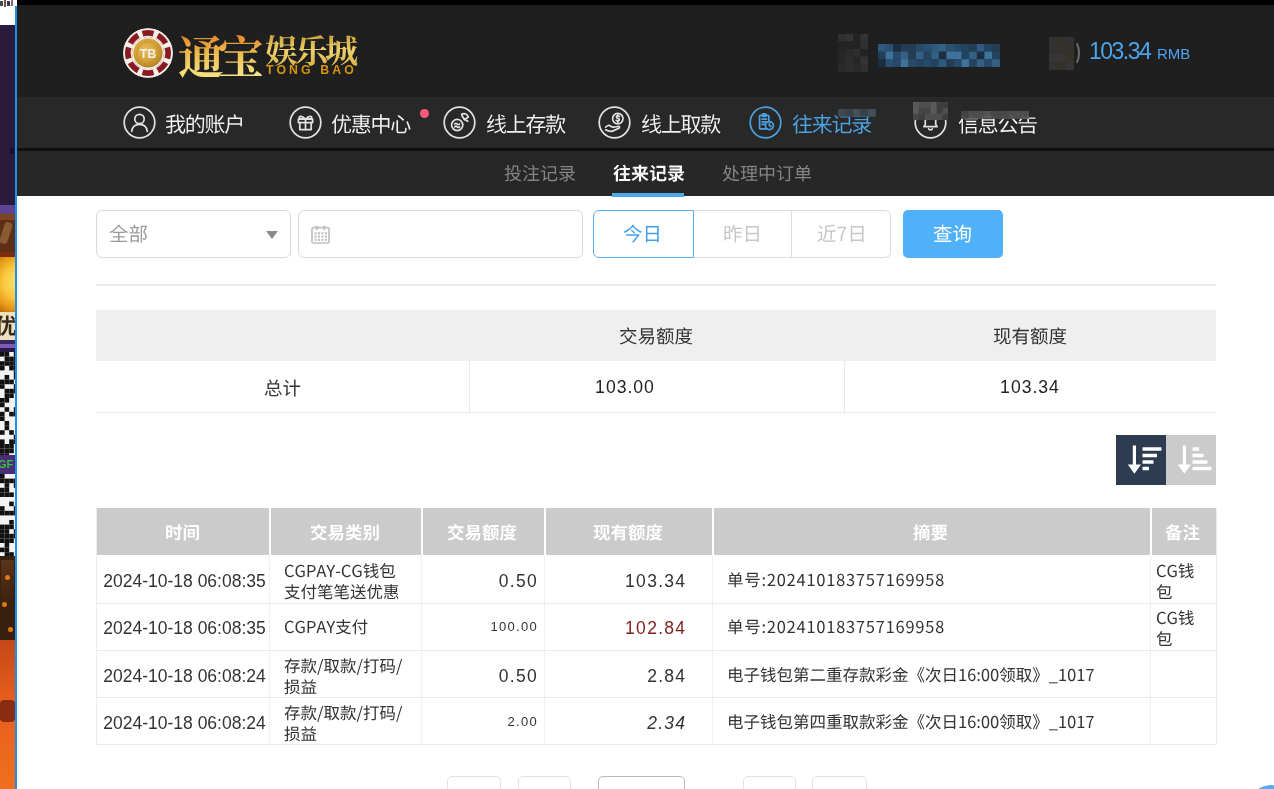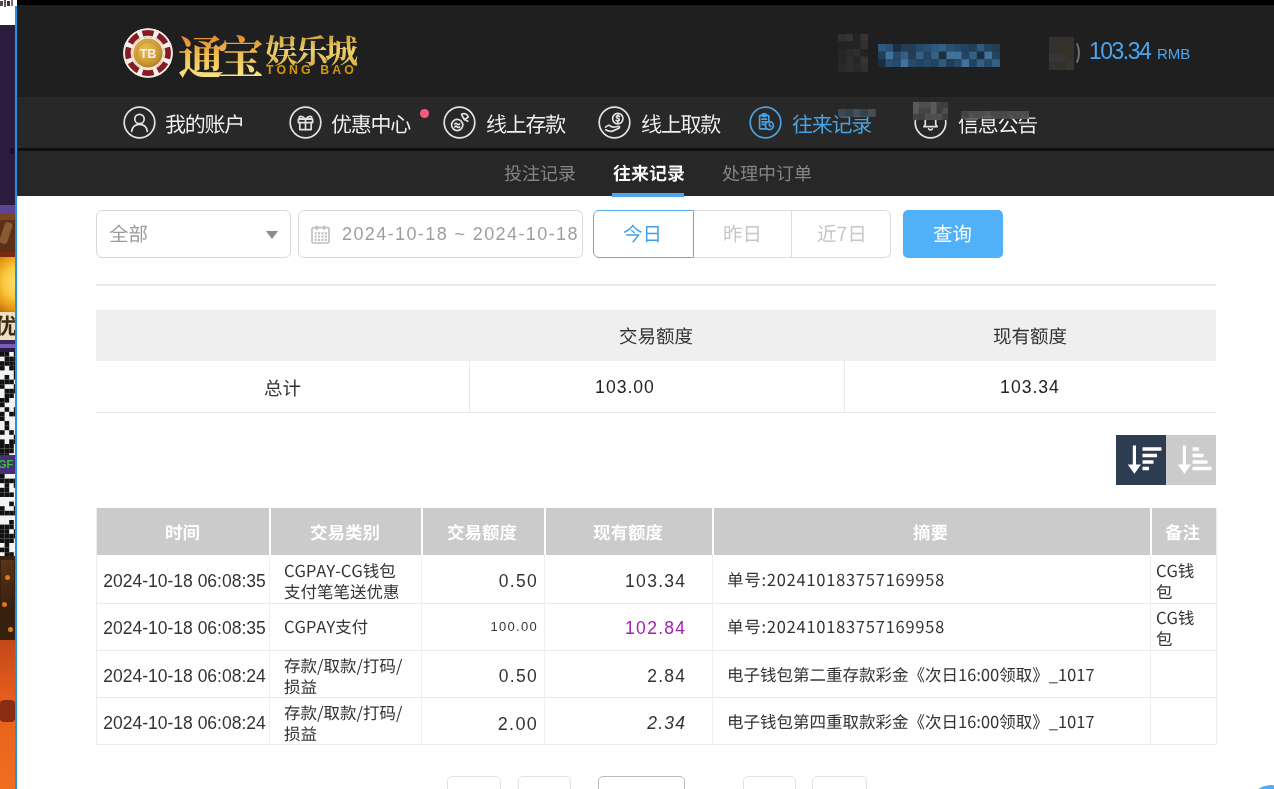--- a/index.html
+++ b/index.html
@@ -463,21 +463,20 @@
         <rect x="3.6" y="10.5" width="2.1" height="2.1"></rect>
         <rect x="7" y="10.5" width="2.1" height="2.1"></rect>
         <rect x="10.4" y="10.5" width="2.1" height="2.1"></rect>
         <rect x="13.8" y="10.5" width="2.1" height="2.1"></rect>
         <rect x="3.6" y="13.8" width="2.1" height="2.1"></rect>
         <rect x="7" y="13.8" width="2.1" height="2.1"></rect>
         <rect x="10.4" y="13.8" width="2.1" height="2.1"></rect>
         <rect x="13.8" y="13.8" width="2.1" height="2.1"></rect>
       </g>
     </svg>
-    <div style="position:absolute;top:224.8px;font-family:'Liberation Sans',sans-serif;font-size:18px;color:#9e9e9e;font-weight:400;line-height:1;white-space:nowrap;letter-spacing:1.4px;left:342px;">2024-10-18 ~ 2024-10-18</div>
     <div style="position:absolute;left:592.5px;top:210px;width:101px;height:48px;border:1.5px solid #5aacee;border-radius:6px 0 0 6px;"></div>
     <div style="position:absolute;left:693.5px;top:210px;width:98.5px;height:48px;border:1px solid #dcdcdc;border-left:none;"></div>
     <div style="position:absolute;left:792px;top:210px;width:99px;height:48px;border:1px solid #dcdcdc;border-left:none;border-radius:0 6px 6px 0;"></div>
     <svg width="41" height="25" style="position:absolute;left:622px;top:222px;overflow:visible;">
       <g fill="#42a0e8" transform="translate(1,19) scale(0.019500)">
         <use href="#g39" x="0"></use>
         <use href="#g40" x="1000"></use>
       </g>
     </svg>
     <svg width="41" height="25" style="position:absolute;left:722px;top:222px;overflow:visible;">
@@ -679,21 +678,21 @@
         <use href="#g68" x="0"></use>
         <use href="#g69" x="638"></use>
         <use href="#g70" x="1327"></use>
         <use href="#g71" x="1960"></use>
         <use href="#g72" x="2568"></use>
         <use href="#g76" x="3099"></use>
         <use href="#g77" x="4099"></use>
       </g>
     </svg>
     <div style="position:absolute;top:620.486px;font-family:'Liberation Sans',sans-serif;font-size:13px;color:#333;font-weight:400;line-height:1;white-space:nowrap;letter-spacing:1.3px;right:736px;">100.00</div>
-    <div style="position:absolute;top:620.486px;font-family:'Liberation Sans',sans-serif;font-size:17.5px;color:#a21caf;font-weight:400;line-height:1;white-space:nowrap;letter-spacing:1.3px;right:587.6px;">102.84</div>
+    <div style="position:absolute;top:620.486px;font-family:'Liberation Sans',sans-serif;font-size:17.5px;color:#7f1d1d;font-weight:400;line-height:1;white-space:nowrap;letter-spacing:1.3px;right:587.6px;">102.84</div>
     <svg width="220" height="21" style="position:absolute;left:726px;top:617px;overflow:visible;">
       <g fill="#333" transform="translate(1,16) scale(0.016500)">
         <use href="#g36" x="0"></use>
         <use href="#g80" x="1045"></use>
         <use href="#g81" x="2090"></use>
         <use href="#g82" x="2413"></use>
         <use href="#g83" x="3013"></use>
         <use href="#g82" x="3613"></use>
         <use href="#g84" x="4213"></use>
         <use href="#g85" x="4813"></use>
@@ -790,21 +789,21 @@
         <use href="#g93" x="5784"></use>
         <use href="#g91" x="6784"></use>
       </g>
     </svg>
     <svg width="35" height="21" style="position:absolute;left:283px;top:724px;overflow:visible;">
       <g fill="#333" transform="translate(1,16) scale(0.016500)">
         <use href="#g94" x="0"></use>
         <use href="#g95" x="1000"></use>
       </g>
     </svg>
-    <div style="position:absolute;top:715.486px;font-family:'Liberation Sans',sans-serif;font-size:18px;color:#333;font-weight:400;line-height:1;white-space:nowrap;letter-spacing:1.3px;right:736px;">2.00</div>
+    <div style="position:absolute;top:715.486px;font-family:'Liberation Sans',sans-serif;font-size:13px;color:#333;font-weight:400;line-height:1;white-space:nowrap;letter-spacing:1.3px;right:736px;">2.00</div>
     <div style="position:absolute;top:715.486px;font-family:'Liberation Sans',sans-serif;font-size:17.5px;color:#333;font-weight:400;line-height:1;white-space:nowrap;letter-spacing:1.3px;right:587.6px;font-style:italic;">2.34</div>
     <svg width="370" height="21" style="position:absolute;left:726px;top:712px;overflow:visible;">
       <g fill="#333" transform="translate(1,16) scale(0.016500)">
         <use href="#g96" x="0"></use>
         <use href="#g97" x="1000"></use>
         <use href="#g74" x="2000"></use>
         <use href="#g75" x="3000"></use>
         <use href="#g98" x="4000"></use>
         <use href="#g108" x="5000"></use>
         <use href="#g100" x="6000"></use>

